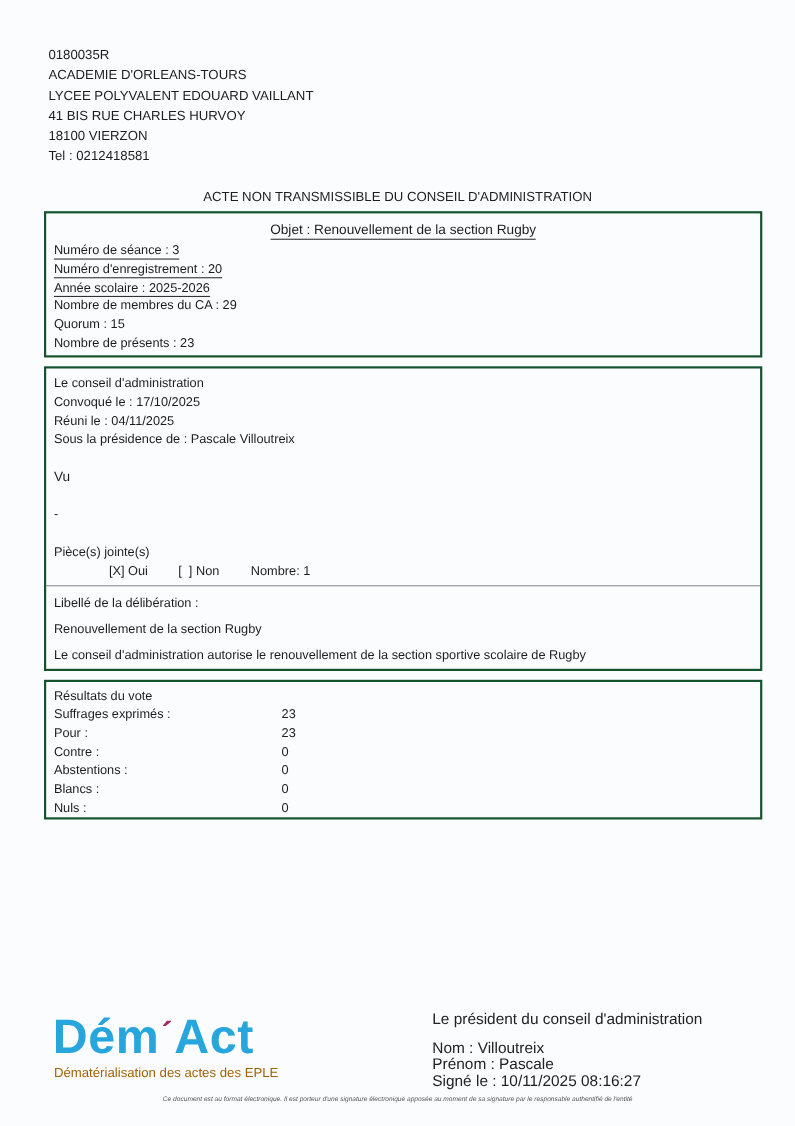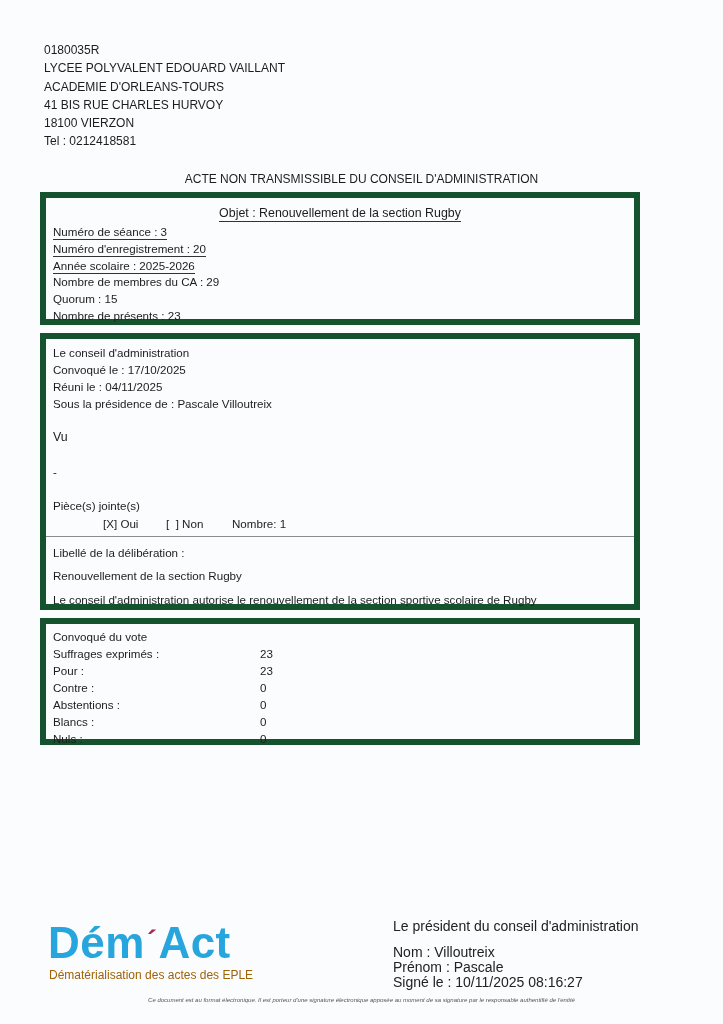--- a/index.html
+++ b/index.html
@@ -6,21 +6,21 @@
   body {
     width: 723px; height: 1024px; position: relative; overflow: hidden;
     background: #fbfcfe;
     font-family: "Liberation Sans", sans-serif;
     color: #1d1d1f;
   }
   .abs { position: absolute; }
   .hdr { left: 44px; top: 41px; font-size: 12px; line-height: 18.3px; }
   .hdr div { white-space: nowrap; }
   .acte-title { left: 0; width: 723px; top: 172px; text-align: center; font-size: 12px; }
-  .box { position: absolute; left: 40px; width: 600px; border: 6px solid #14532d; box-sizing: border-box; }
+  .box { position: absolute; left: 40px; width: 653px; border: 2px solid #14532d; box-sizing: border-box; }
   .box1 { top: 192px; height: 133px; }
   .box2 { top: 333px; height: 277px; padding-left: 24px; }
   .box3 { top: 618px; height: 127px; }
   .divider { position: absolute; left: 0; right: 0; top: 197px; border-top: 1px solid #8a8d94; }
   .line { position: absolute; left: 7px; font-size: 11.6px; white-space: nowrap; }
   .objet { left: 0; right: 0; text-align: center; top: 8px; font-size: 12.4px; }
   .objet span { border-bottom: 1px solid #333; padding-bottom: 1px; }
   .ul span { border-bottom: 1px solid #333; padding-bottom: 1px; }
   .bold { font-weight: bold; }
   .vote-val { position: absolute; left: 214px; font-size: 11.6px; }
@@ -28,22 +28,22 @@
   .logo .acc { color: #a8285e; font-size: 30px; vertical-align: top; position: relative; top: -2px; margin: 0 1px 0 2px; }
   .logo-sub { left: 49px; top: 968px; font-size: 12px; color: #a16207; }
   .sig { left: 369px; font-size: 14px; color: #222; white-space: nowrap; margin-left: 24px; }
   .footer { left: 0; width: 723px; top: 997px; text-align: center; font-size: 6px; font-style: italic; color: #555; }
 </style>
 </head>
 <body>
 
 <div class="abs hdr">
   <div>0180035R</div>
+  <div>ACADEMIE D'ORLEANS-TOURS</div>
   <div>LYCEE POLYVALENT EDOUARD VAILLANT</div>
-  <div>ACADEMIE D'ORLEANS-TOURS</div>
   <div>41 BIS RUE CHARLES HURVOY</div>
   <div>18100 VIERZON</div>
   <div>Tel : 0212418581</div>
 </div>
 
 <div class="abs acte-title">ACTE NON TRANSMISSIBLE DU CONSEIL D'ADMINISTRATION</div>
 
 <div class="box box1">
   <div class="line objet"><span>Objet : Renouvellement de la section Rugby</span></div>
   <div class="line ul" style="top:27px"><span>Numéro de séance : 3</span></div>
@@ -65,21 +65,21 @@
   <div class="line" style="top:178px; left:57px">[X] Oui</div>
   <div class="line" style="top:178px; left:120px; white-space:pre">[  ] Non</div>
   <div class="line" style="top:178px; left:186px">Nombre: 1</div>
   <div class="divider"></div>
   <div class="line" style="top:207px">Libellé de la délibération :</div>
   <div class="line" style="top:230px">Renouvellement de la section Rugby</div>
   <div class="line" style="top:254px">Le conseil d'administration autorise le renouvellement de la section sportive scolaire de Rugby</div>
 </div>
 
 <div class="box box3">
-  <div class="line" style="top:6px">Convoqué du vote</div>
+  <div class="line" style="top:6px">Résultats du vote</div>
   <div class="line" style="top:23px">Suffrages exprimés :</div>
   <div class="vote-val" style="top:23px">23</div>
   <div class="line" style="top:40px">Pour :</div>
   <div class="vote-val" style="top:40px">23</div>
   <div class="line" style="top:57px">Contre :</div>
   <div class="vote-val" style="top:57px">0</div>
   <div class="line" style="top:74px">Abstentions :</div>
   <div class="vote-val" style="top:74px">0</div>
   <div class="line" style="top:91px">Blancs :</div>
   <div class="vote-val" style="top:91px">0</div>

